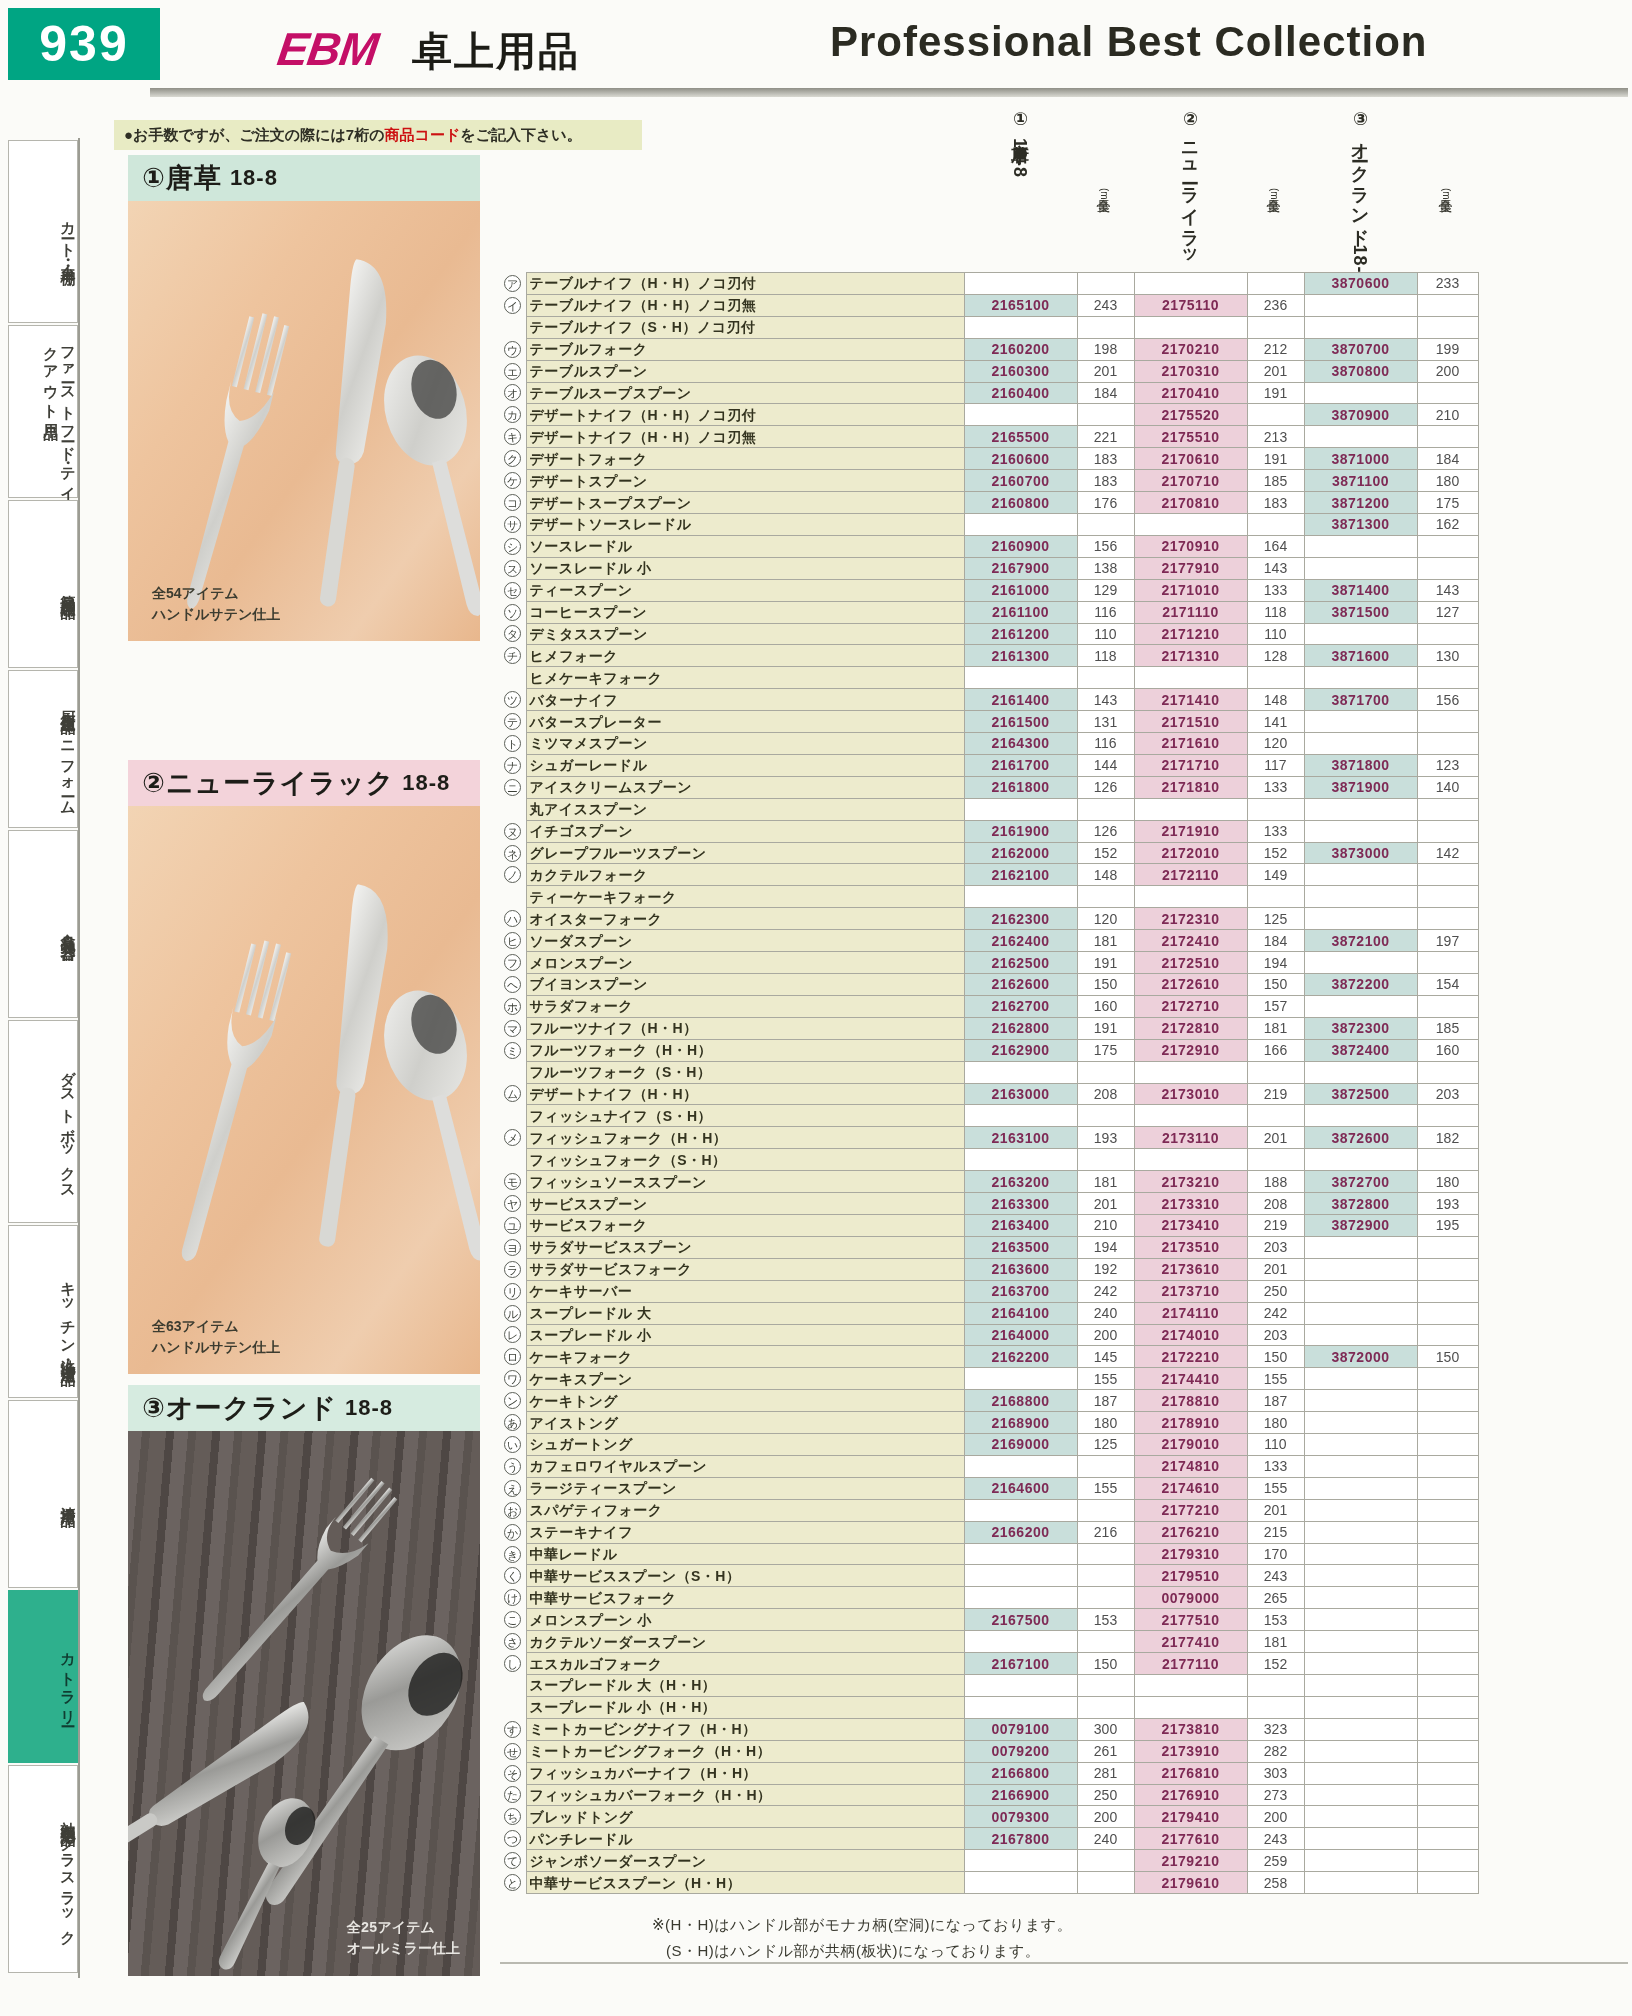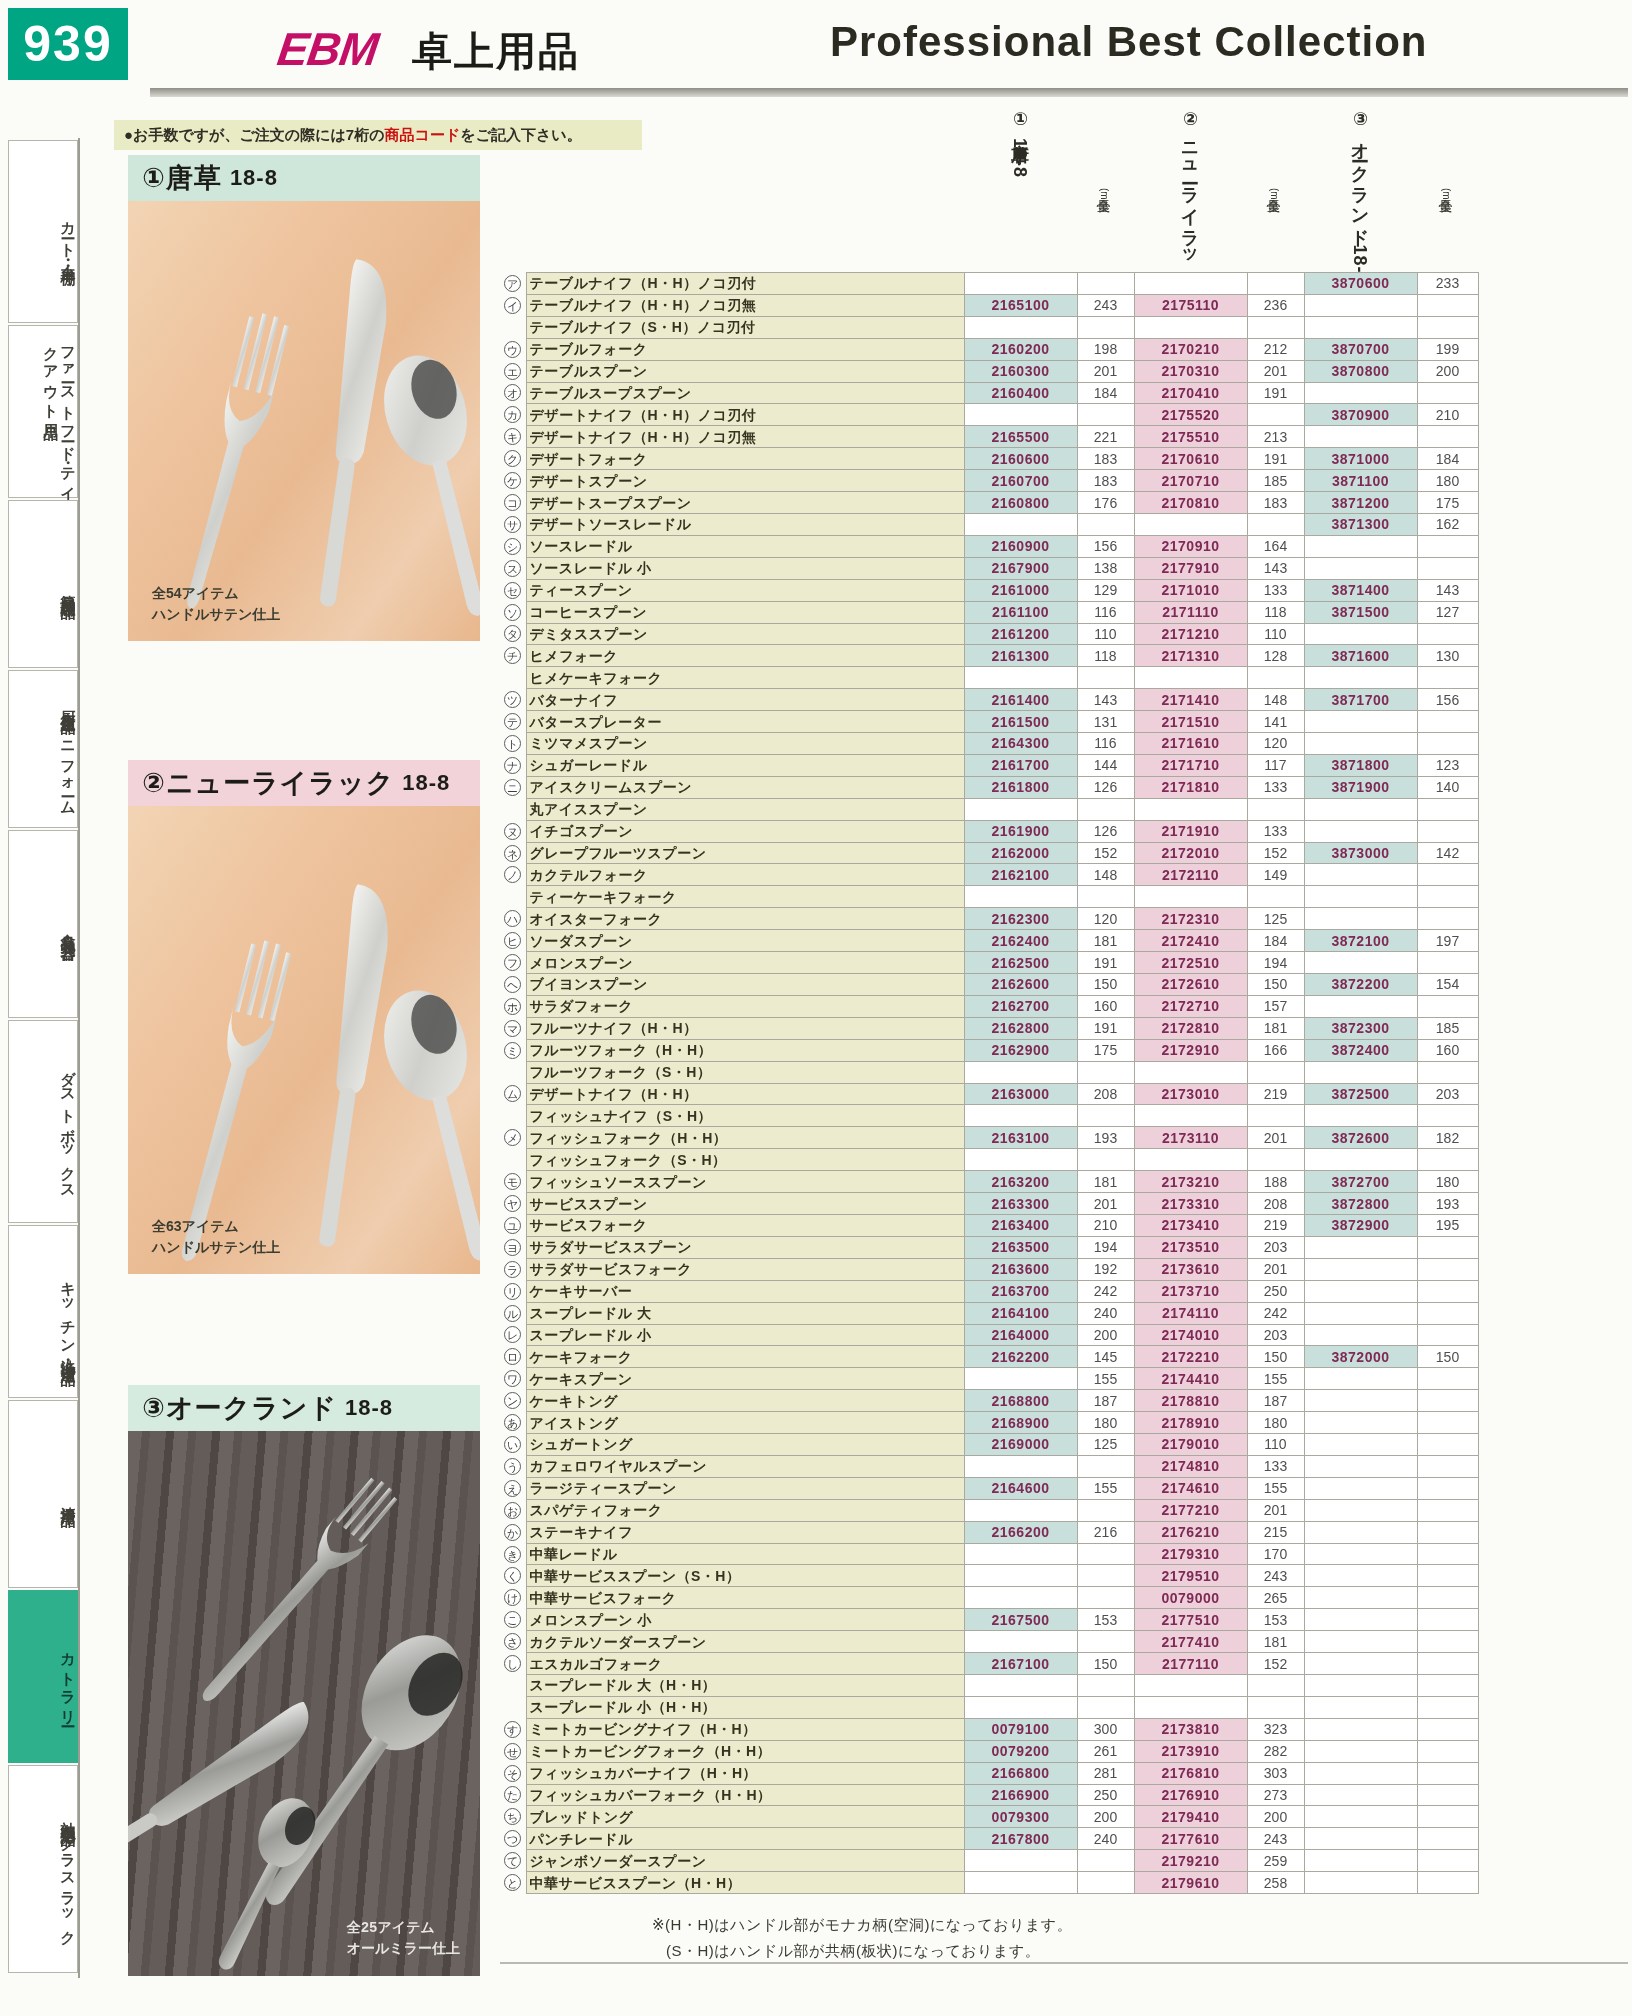--- a/index.html
+++ b/index.html
@@ -1,20 +1,20 @@
 <!DOCTYPE html>
 <html><head>
 <meta charset="utf-8">
 <style>
   * { margin:0; padding:0; box-sizing:border-box; }
   html,body { width:1632px; }
   body { font-family:"Liberation Sans","DejaVu Sans",sans-serif; background:#fbfbf8; position:relative; width:1632px; height:2016px; overflow:hidden; }
 
   
-  .page-num-box { position:absolute; left:8px; top:8px; width:120px; height:72px; background:#00a583; color:#fff; display:flex; align-items:center; justify-content:center; font-size:50px; font-weight:bold; letter-spacing:2px;text-align:center; }
+  .page-num-box { position:absolute; left:8px; top:8px; width:152px; height:72px; background:#00a583; color:#fff; display:flex; align-items:center; justify-content:center; font-size:50px; font-weight:bold; letter-spacing:2px;text-align:center; }
   .brand-logo { position:absolute; left:278px; top:22px; font-size:46px; font-weight:bold; font-style:italic; color:#c40f67; letter-spacing:-1px; transform:skewX(-8deg); }
   .category-title { position:absolute; left:412px; top:24px; font-size:40px; font-weight:bold; color:#1c1c16; letter-spacing:2px; }
   .main-title { position:absolute; left:830px; top:18px; font-size:42px; font-weight:bold; color:#2b2b22; letter-spacing:1px; }
   .header-rule { position:absolute; left:150px; top:88px; width:1478px; height:9px; background:linear-gradient(to bottom,#8f8f87,#d9d9d2); }
 
   
   .order-note { position:absolute; left:114px; top:120px; width:528px; height:30px; background:#e8ebc4; display:flex; align-items:center; padding:0 10px; font-size:15px; color:#2e2e24; font-weight:bold; white-space:nowrap; }
   .order-note .em { color:#cc1111; }
 
   
@@ -121,21 +121,21 @@
     <div class="caption"><span>全54アイテム</span><br><span>ハンドルサテン仕上</span></div>
   </div>
 </div>
 
 <div class="panel" style="top:760px;">
   <div class="band" style="background:#f3d3da;">
     <span>②</span>
       <span>ニューライラック</span>
       <span class="spec">18-8</span>
   </div>
-  <div class="photo peach" style="height:468px;">
+  <div class="photo peach" style="height:568px;">
     <svg class="cutlery" viewBox="0 0 352 500">
       <g transform="rotate(14 120 250)">
         <rect x="96" y="140" width="5" height="70" fill="url(#sv1)"></rect>
           <rect x="108" y="134" width="5" height="76" fill="url(#sv1)"></rect>
           <rect x="120" y="134" width="5" height="76" fill="url(#sv1)"></rect>
           <rect x="132" y="140" width="5" height="70" fill="url(#sv1)"></rect>
         <path d="M94 205 Q94 235 112 242 Q130 235 138 205 L138 225 Q132 252 122 262 L118 450 Q118 462 110 464 Q102 462 103 450 L106 262 Q96 250 94 225 Z" fill="url(#sv1)"></path>
       </g>
       <g transform="rotate(8 230 250)">
         <path d="M206 80 Q240 80 244 140 L240 275 Q238 287 228 289 L220 289 Q212 287 212 275 L204 115 Q202 84 206 80 Z" fill="url(#sv1)"></path>

